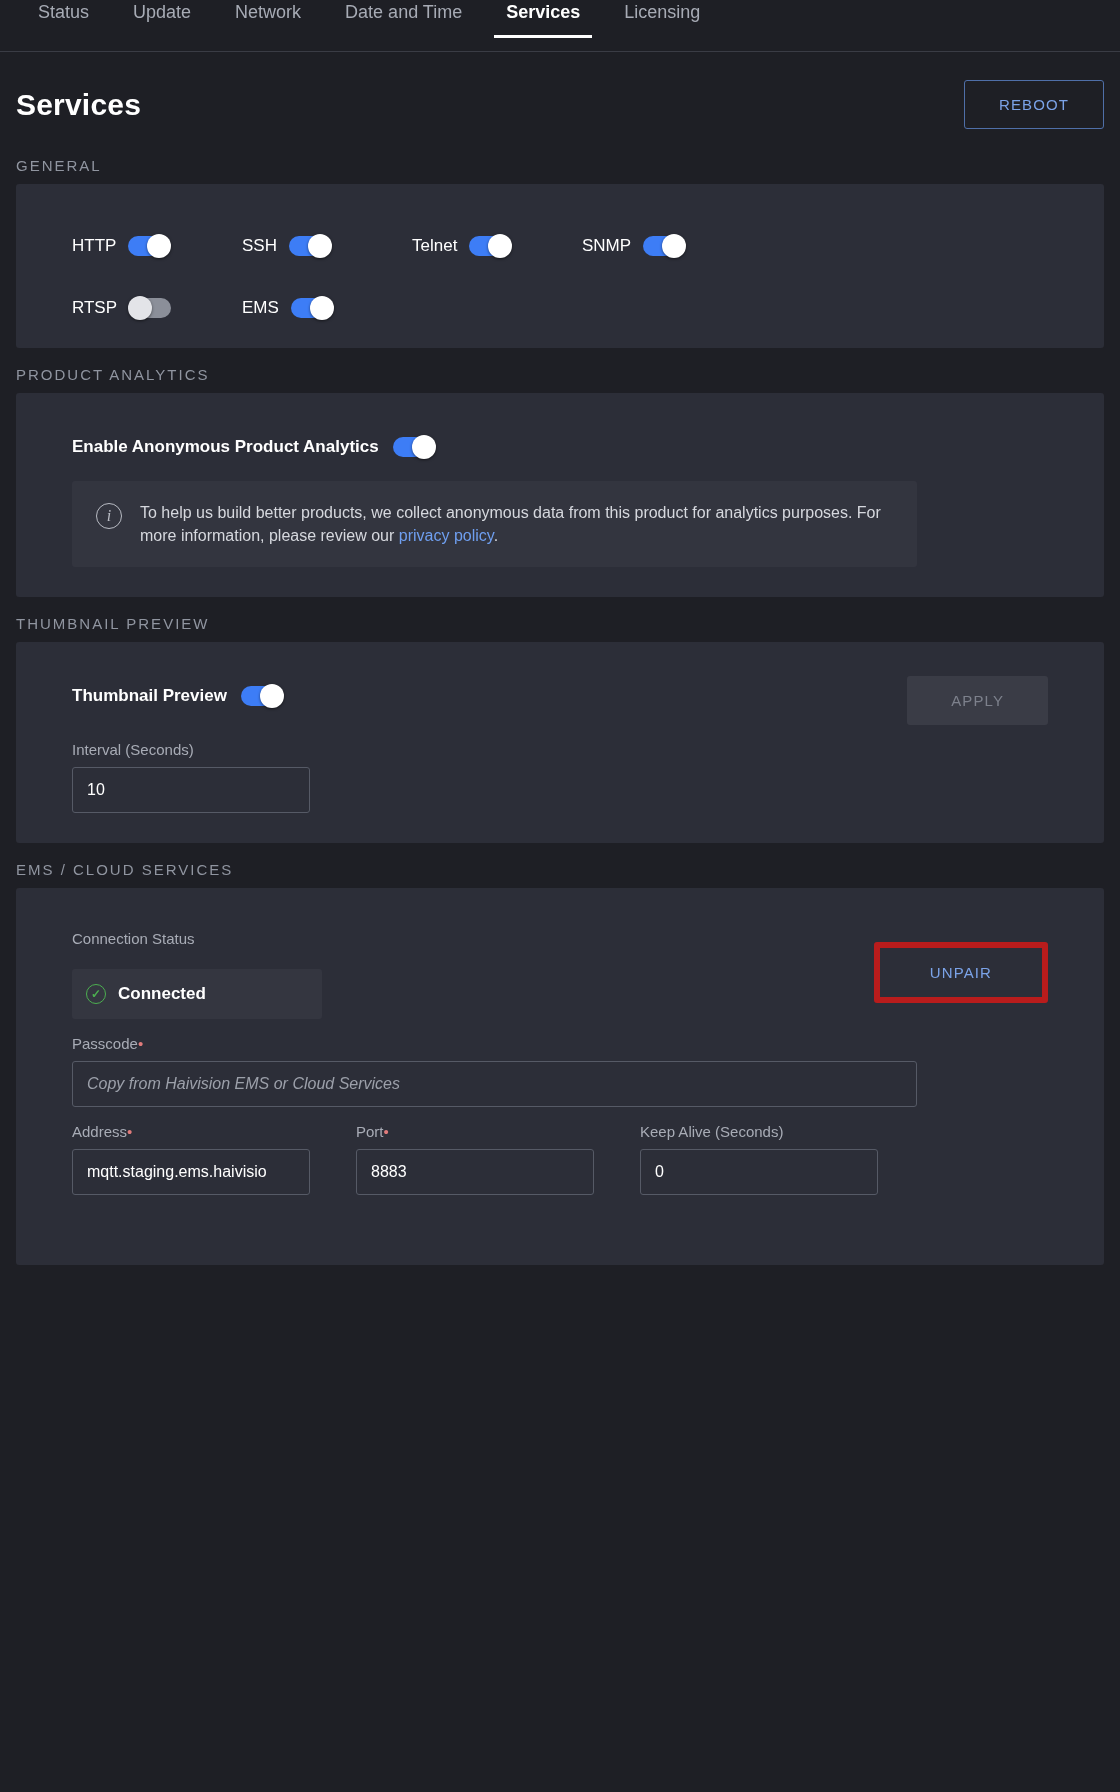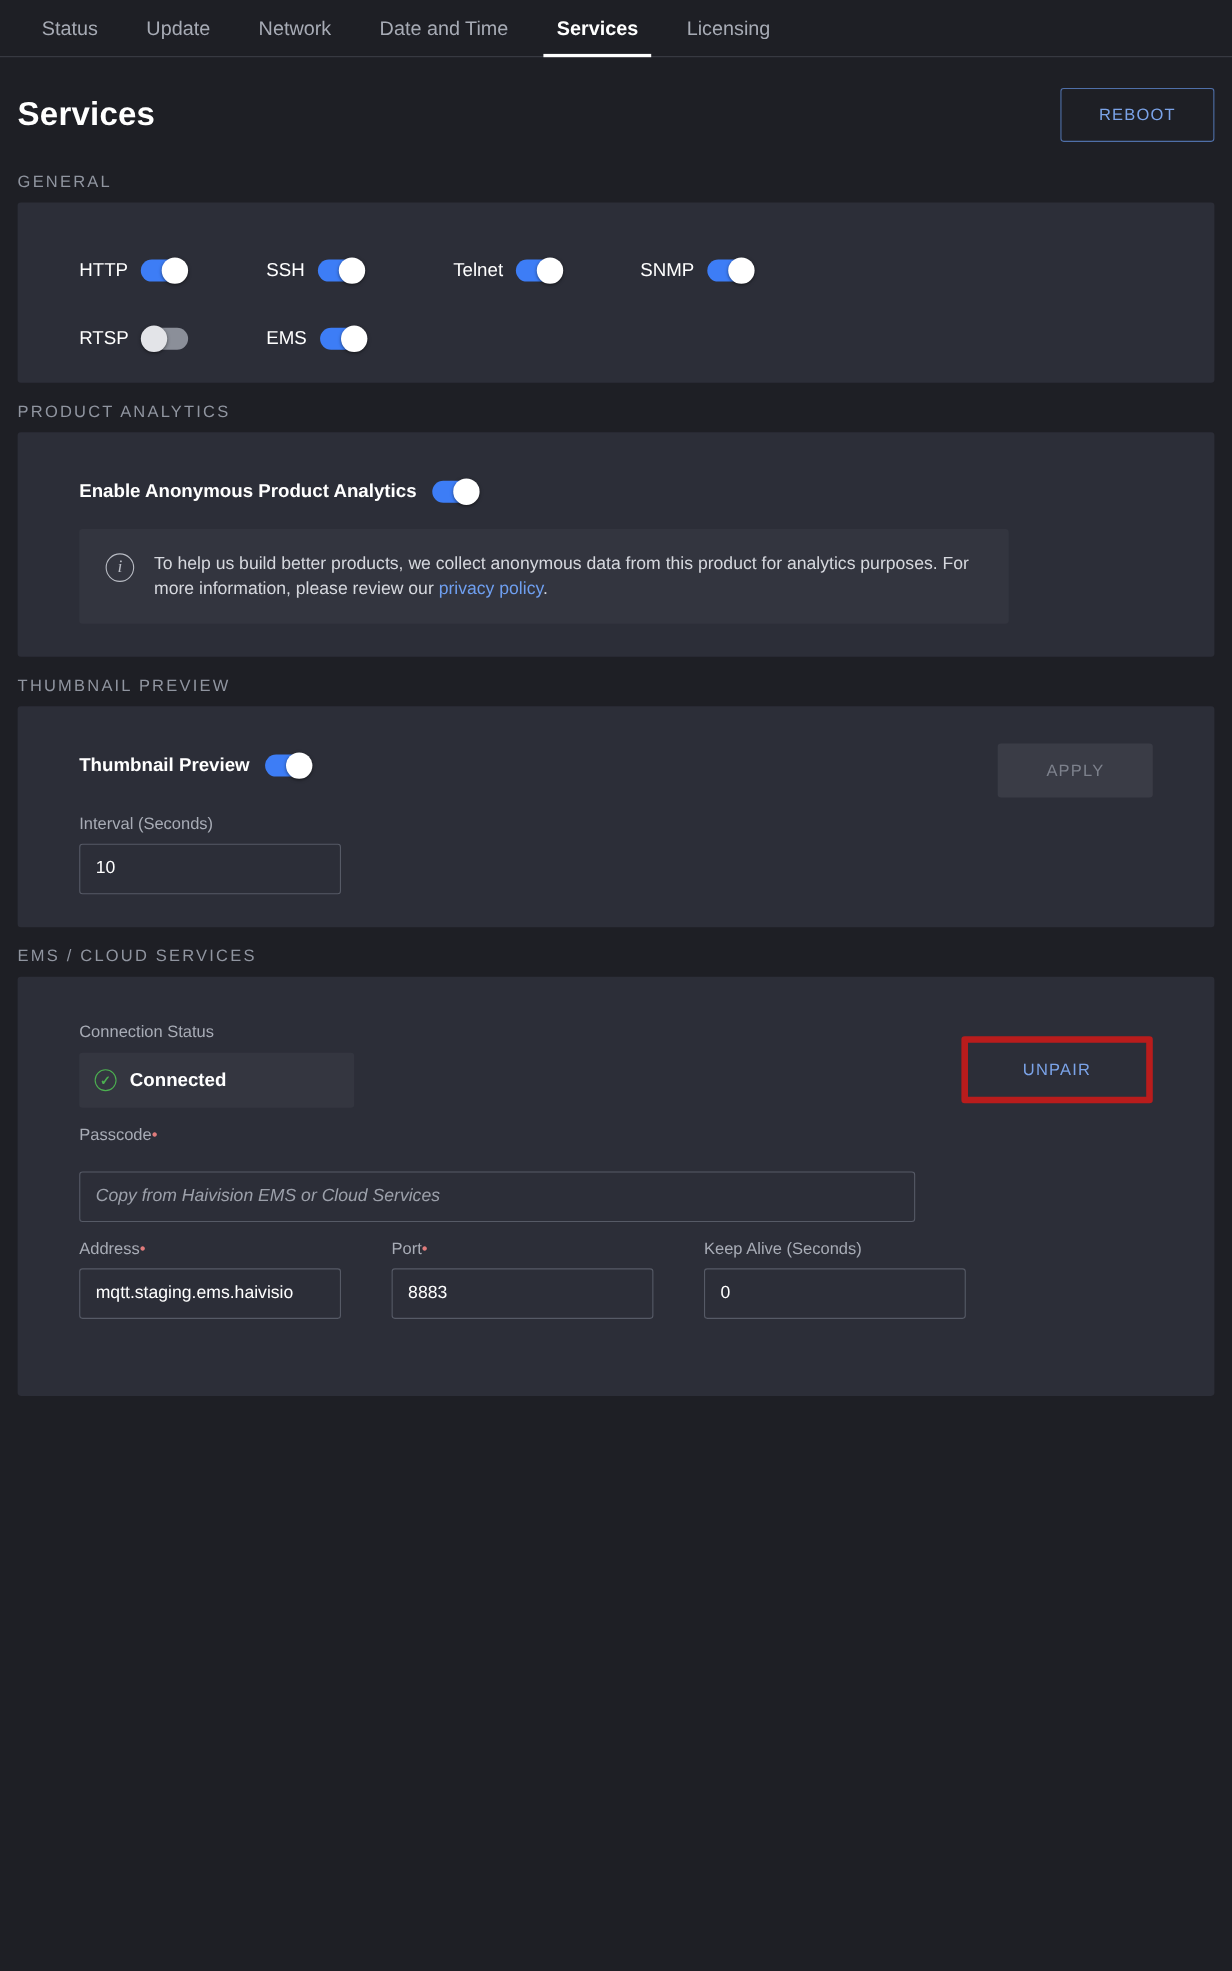--- a/index.html
+++ b/index.html
@@ -11,21 +11,21 @@
   }
   body { color: #e8e9ec; }
 
   .page { width: 1120px; min-height: 1792px; position: relative; }
 
   
   .tabbar {
     display: flex;
     align-items: flex-end;
     gap: 0px;
-    padding: 0 16px;
+    padding: 14px 16px;
     height: 52px;
     border-bottom: 1px solid #3a3c45;
   }
   .tab {
     font-size: 18px;
     color: #a7abb5;
     padding: 0 22px 14px 22px;
     cursor: pointer;
     position: relative;
     white-space: nowrap;
@@ -198,21 +198,21 @@
     outline: none;
   }
   .input::placeholder { color: #9ca0aa; font-style: italic; }
 
   
   .ems-head {
     display: flex;
     justify-content: space-between;
     align-items: flex-start;
   }
-  .status-label { font-size: 15px; color: #a8acb6; margin-top: 16px; margin-bottom: 10px; }
+  .status-label { font-size: 15px; color: #a8acb6; margin-top: 16px; margin-bottom: 22px; }
   .status-box {
     background: #343640;
     border-radius: 3px;
     width: 250px;
     padding: 15px 14px;
     display: flex;
     align-items: center;
     gap: 12px;
     font-size: 17px;
     font-weight: bold;
@@ -231,21 +231,21 @@
     border: 6px solid #b91c1c;
     color: #7ba3e8;
     background: transparent;
     border-radius: 3px;
     font-size: 15px;
     letter-spacing: 1.1px;
     padding: 16px 50px;
     cursor: pointer;
     font-family: "Liberation Sans", sans-serif;
   }
-  .input-wide { width: 760px; margin-top: 16px; }
+  .input-wide { width: 845px; }
   .row-3 {
     display: flex;
     gap: 46px;
   }
   .col { display: flex; flex-direction: column; }
   .spacer { height: 40px; }
 </style>
 </head>
 <body>
 

